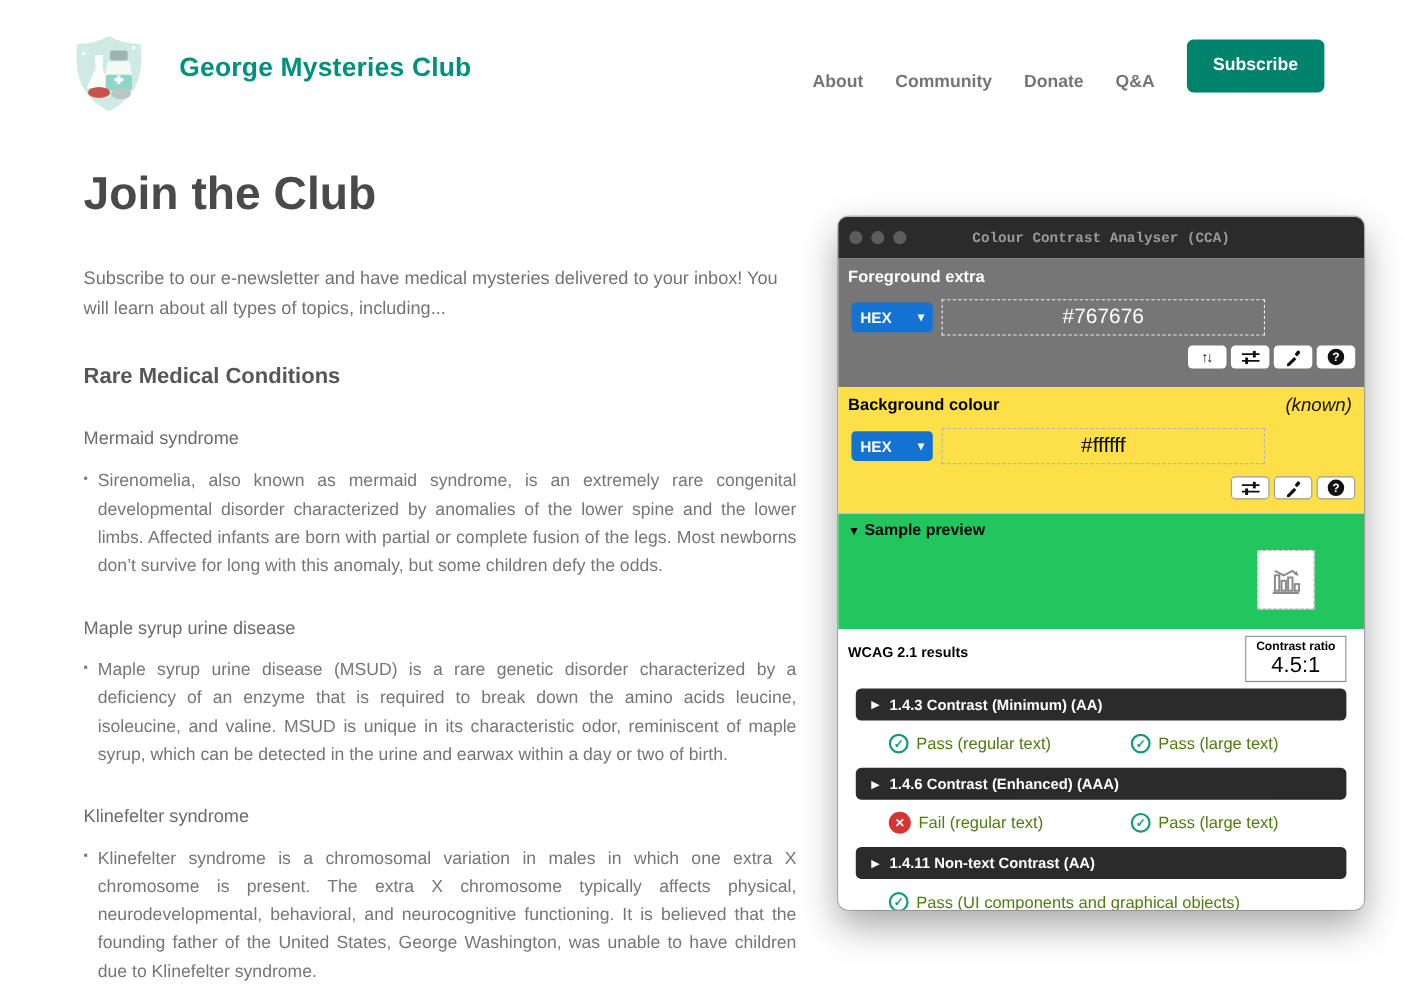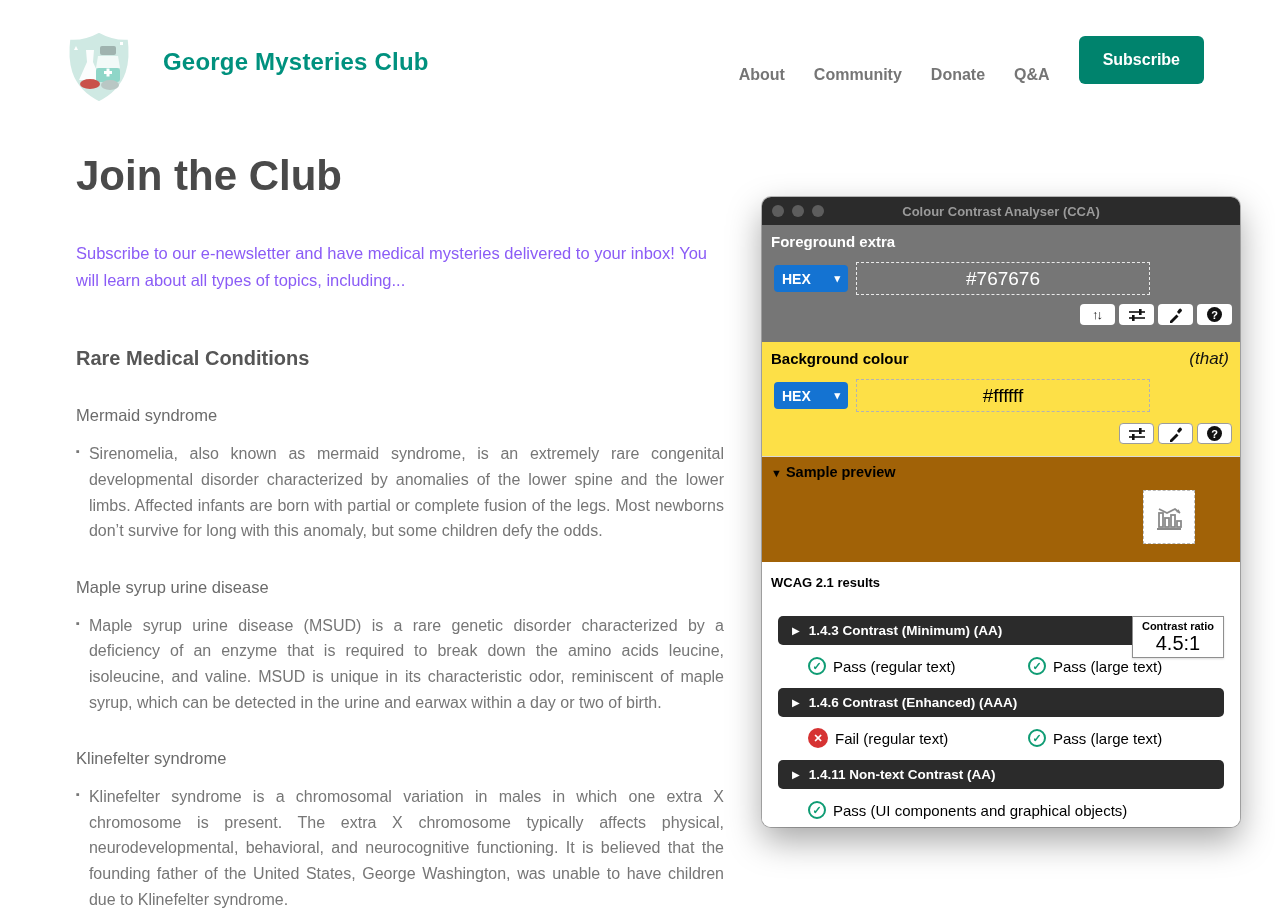--- a/index.html
+++ b/index.html
@@ -11,33 +11,33 @@
   .logo { position:absolute; left:60px; top:26px; }
   .brand { position:absolute; left:163px; top:48px; font-size:24px; font-weight:bold; color:#00917e; letter-spacing:.2px; }
   .nav { position:absolute; right:71px; top:36px; display:flex; align-items:flex-end; gap:29px;margin-left:48px; }
   .nav-link { color:#757575; font-size:16px; font-weight:bold; cursor:pointer; }
   .nav-subscribe { background:#00836d; color:#fff; font-size:16px; font-weight:bold;
     border:none; border-radius:6px; padding:15px 24px; cursor:pointer; }
 
   
   .main { position:absolute; left:76px; top:152px; width:648px; }
   .h1 { font-size:42px; font-weight:bold; color:#4a4a4a; margin-bottom:40px; }
-  .intro { font-size:16.5px; color:#8b5cf6; line-height:1.62; margin-bottom:54px; }
+  .intro { font-size:16.5px; color:#737373; line-height:1.62; margin-bottom:38px; }
   .h2 { font-size:20px; font-weight:bold; color:#565656; margin-bottom:36px; }
   .cond { margin-bottom:34px; }
   .h3 { font-size:16.5px; font-weight:normal; color:#6b6b6b; margin-bottom:16px; }
   .bullet-row { display:flex; gap:9px; }
   .bullet { color:#767676; font-size:11px; line-height:1.9; flex:0 0 auto; }
   .cond-text { font-size:16px; color:#767676; line-height:1.6; text-align:justify; }
 
   
   .cca { position:absolute; left:762px; top:197px; width:478px; height:630px;
     border-radius:9px; box-shadow:0 14px 34px rgba(0,0,0,.35), 0 0 0 1px rgba(0,0,0,.25);
     overflow:hidden; background:#fff; }
-  .titlebar { height:28px; background:#2b2b2b; display:flex; align-items:center; position:relative; cursor:default; }
+  .titlebar { height:38px; background:#2b2b2b; display:flex; align-items:center; position:relative; cursor:default;font-family:Liberation Mono, monospace; }
   .dots { display:flex; gap:8px; margin-left:10px; }
   .dot { width:12px; height:12px; border-radius:50%; background:#5d5d5d; cursor:pointer; }
   .win-title { position:absolute; left:0; right:0; text-align:center; color:#9a9a9a;
     font-size:13px; font-weight:bold; pointer-events:none; }
 
   .fg-sec { position:relative; height:117px; background:#767676; }
   .bg-sec { position:relative; height:115px; background:#fde047; border-bottom:1px solid #d9d9d9; }
   .sec-label { position:absolute; left:9px; top:8px; font-size:15px; font-weight:bold; }
   .fg-sec .sec-label { color:#fff; }
   .bg-sec .sec-label { color:#000; }
@@ -55,46 +55,46 @@
   .tool-row { position:absolute; right:8px; display:flex; gap:4px; }
   .fg-sec .tool-row { top:79px; }
   .bg-sec .tool-row { top:81px; }
   .tool-btn { width:35px; height:21px; background:#fff; border-radius:4px; display:flex;
     align-items:center; justify-content:center; cursor:pointer; color:#111; }
   .bg-sec .tool-btn { border:1px solid #9c9c9c; }
   .swap-glyphs { font-size:13px; font-weight:bold; letter-spacing:-2px; margin-left:-2px; }
   .help-circle { width:15px; height:15px; border-radius:50%; background:#111; color:#fff;
     font-size:11px; font-weight:bold; display:flex; align-items:center; justify-content:center; }
 
-  .sample-sec { position:relative; height:105px; background:#a16207; }
+  .sample-sec { position:relative; height:105px; background:#22c55e; }
   .sample-label { position:absolute; left:9px; top:7px; font-size:14.5px; font-weight:bold; color:#000; cursor:pointer; }
   .sample-label .marker { font-size:11px; margin-right:4px; }
   .sample-box { position:absolute; left:48px; top:36px; width:317px; height:47px; background:#ffffff;
     border:1px dashed #b9b9b9; display:flex; align-items:center; justify-content:center;
     font-size:19.5px; color:#767676; cursor:text; }
   .chart-box { position:absolute; left:381px; top:33px; width:52px; height:54px; background:#ffffff;
     border:1px dashed #b9b9b9; display:flex; align-items:center; justify-content:center; cursor:pointer; }
 
   .results-sec { position:relative; background:#fff; padding-top:9px; height:267px; }
   .results-heading { position:absolute; left:9px; top:13px; font-size:13px; font-weight:bold; color:#000; }
   .ratio-box { position:absolute; right:16px; top:6px; width:92px; border:1px solid #8f8f8f;
-    background:#fff; text-align:center; padding:3px 2px 2px; box-shadow:0 1px 2px rgba(0,0,0,.15);margin-top:48px; }
+    background:#fff; text-align:center; padding:3px 2px 2px; box-shadow:0 1px 2px rgba(0,0,0,.15); }
   .ratio-label { font-size:11px; font-weight:bold; color:#000; }
   .ratio-value { font-size:20px; color:#000; }
 
   .crit-bar { margin:0 16px 8px; height:29px; background:#2b2b2b; border-radius:5px;
     display:flex; align-items:center; padding-left:14px; cursor:pointer; }
   .crit-bar .marker { color:#fff; font-size:10px; margin-right:9px; }
   .crit-title { color:#fff; font-size:13.5px; font-weight:bold; }
   .crit-bar-first { margin-top:45px; }
 
   .checks { display:grid; grid-template-columns:220px auto; padding-left:46px; margin-bottom:9px; height:26px; align-items:center; }
   .checks.single { grid-template-columns:auto; }
   .check { display:flex; align-items:center; gap:7px; }
-  .check-label { font-size:15px; color:#000000; }
+  .check-label { font-size:15px; color:#4d7c0f; }
   .icon-pass { width:18px; height:18px; border-radius:50%; border:2px solid #0f9c74; color:#0f9c74;
     font-size:11px; font-weight:bold; display:flex; align-items:center; justify-content:center; }
   .icon-fail { width:20px; height:20px; border-radius:50%; background:#d63333; color:#fff;
     font-size:11px; font-weight:bold; display:flex; align-items:center; justify-content:center; }
 </style>
 </head>
 <body>
 
 <div class="site-header">
   <div class="logo">
@@ -188,21 +188,21 @@
           </svg>
       </span>
       <span class="tool-btn">
         <span class="help-circle">?</span>
       </span>
     </div>
   </div>
 
   <div class="bg-sec">
     <div class="sec-label">Background colour</div>
-    <div class="bg-hint">(that)</div>
+    <div class="bg-hint">(known)</div>
     <div class="hex-select">
       <span>HEX</span>
       <span class="hex-chevron">▾</span>
     </div>
     <input class="hex-input" value="#ffffff" style="">
     <div class="tool-row">
       <span class="tool-btn">
         <svg width="20" height="14" viewBox="0 0 20 14">
           <line x1="2" y1="4" x2="18" y2="4" stroke="#111" stroke-width="1.6"></line>
           <line x1="2" y1="10" x2="18" y2="10" stroke="#111" stroke-width="1.6"></line>

